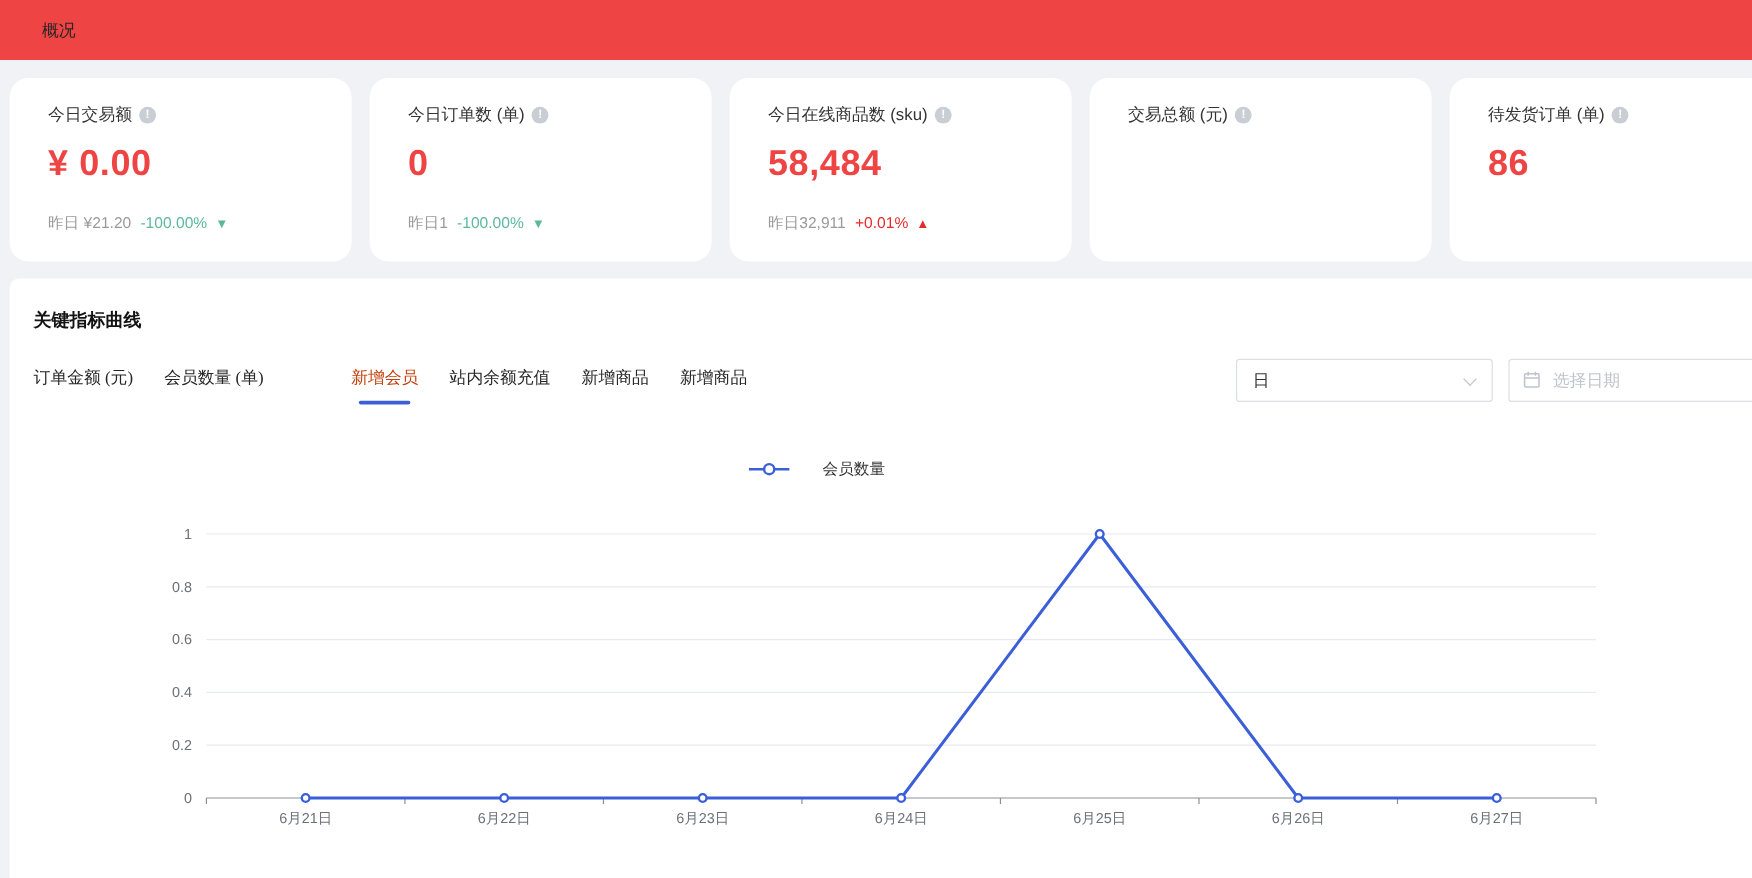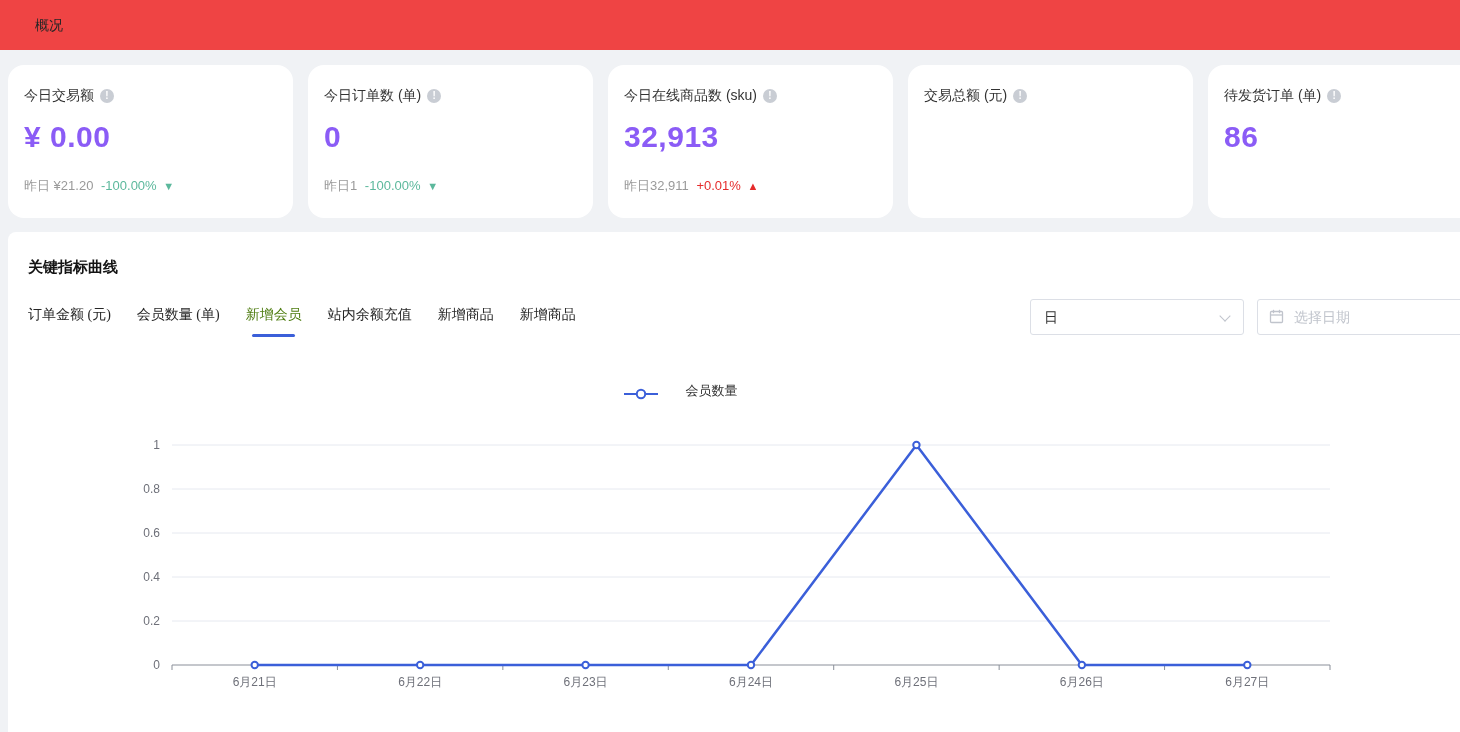--- a/index.html
+++ b/index.html
@@ -5,58 +5,58 @@
   * { margin:0; padding:0; box-sizing:border-box; }
   html,body { width:1460px; height:732px; overflow:hidden; background:#f0f2f5;
     font-family:"Liberation Sans","DejaVu Sans",sans-serif; }
 
   
   .topbar { position:absolute; top:0; left:0; width:1460px; height:50px; background:#ef4444; }
   .topbar .title { position:absolute; left:35px; top:0; line-height:50px; font-size:14px; color:#262626; }
 
   
   .cards { position:absolute; top:65px; left:8px; display:flex; gap:15px; }
-  .card { width:285px; height:153px; background:#fff; border-radius:16px; padding:22px 16px; flex:0 0 auto; }
+  .card { width:285px; height:153px; background:#fff; border-radius:16px; padding:22px 32px; flex:0 0 auto; }
   .card-label { display:flex; align-items:center; font-size:14px; color:#333; }
   .info-icon { display:inline-flex; align-items:center; justify-content:center;
     width:14px; height:14px; margin-left:6px; border-radius:50%; background:#c9cdd4;
     color:#fff; font-size:10px; font-weight:bold; line-height:1; cursor:pointer; }
-  .card-value { margin-top:15px; font-size:30px; font-weight:600; color:#8b5cf6; letter-spacing:0.5px; }
+  .card-value { margin-top:15px; font-size:30px; font-weight:600; color:#ef4444; letter-spacing:0.5px; }
   .card-footer { margin-top:23px; font-size:13px; color:#9a9a9a; }
   .delta { margin-left:4px; }
   .delta-down { color:#5cb89c; }
   .delta-up { color:#e52b2b;text-align:center; }
   .arrow { font-size:11px; margin-left:3px; }
 
   
   .panel { position:absolute; top:232px; left:8px; width:1485px; height:560px;
     background:#fff; border-radius:8px; }
   .panel-title { position:absolute; top:26px; left:20px; font-size:15px; font-weight:700; color:#141414; }
 
   .tabs { position:absolute; top:74px; left:20px; display:flex; }
   .tab { position:relative; margin-right:26px; padding-bottom:13px; font-size:14px; color:#262626; cursor:pointer;font-family:Liberation Serif, serif; }
-  .tab.active { color:#4d7c0f; }
+  .tab.active { color:#c2410c;margin-left:47px; }
   .tab.active::after { content:""; position:absolute; left:12%; bottom:0; width:76%; height:3px;
     background:#3b5fd9; border-radius:2px; }
 
   .period-select { position:absolute; top:67px; left:1022px; width:214px; height:36px;
     border:1px solid #dcdfe6; border-radius:3px; background:#fff; cursor:pointer; }
   .period-select .sel-text { position:absolute; left:13px; top:0; line-height:34px; font-size:14px; color:#333; }
   .chevron-down { position:absolute; right:14px; top:12px; width:8px; height:8px;
     border-right:1.5px solid #c0c4cc; border-bottom:1.5px solid #c0c4cc; transform:rotate(45deg); }
 
   .date-wrap { position:absolute; top:67px; left:1249px; width:246px; height:36px; }
   .date-input { width:100%; height:100%; border:1px solid #dcdfe6; border-radius:3px;
     padding-left:36px; font-size:14px; color:#333; outline:none;
     font-family:"Liberation Sans","DejaVu Sans",sans-serif; }
   .date-input::placeholder { color:#c0c4cc; }
   .calendar-icon { position:absolute; left:12px; top:10px; pointer-events:none; }
 
   .legend { position:absolute; top:150px; left:0; width:1345px; display:flex; justify-content:center; }
-  .legend-item { display:flex; align-items:flex-end; cursor:pointer;gap:21px; }
+  .legend-item { display:flex; align-items:center; cursor:pointer;gap:21px; }
   .legend-item .lg-label { margin-left:7px; font-size:13px; color:#333; }
 
   .chart-svg { position:absolute; top:198px; left:0; }
 </style>
 </head>
 <body>
 
 <div class="topbar">
   <span class="title">概况</span>
 </div>
@@ -87,21 +87,21 @@
       <span class="delta delta-down">-100.00%</span>
       <span class="delta-down arrow">▼</span>
     </div>
   </div>
 
   <div class="card">
     <div class="card-label">
       <span>今日在线商品数 (sku)</span>
       <span class="info-icon">!</span>
     </div>
-    <div class="card-value">32,913</div>
+    <div class="card-value">58,484</div>
     <div class="card-footer">
       <span>昨日32,911</span>
       <span class="delta delta-up">+0.01%</span>
       <span class="delta-up arrow">▲</span>
     </div>
   </div>
 
   <div class="card">
     <div class="card-label">
       <span>交易总额 (元)</span>

